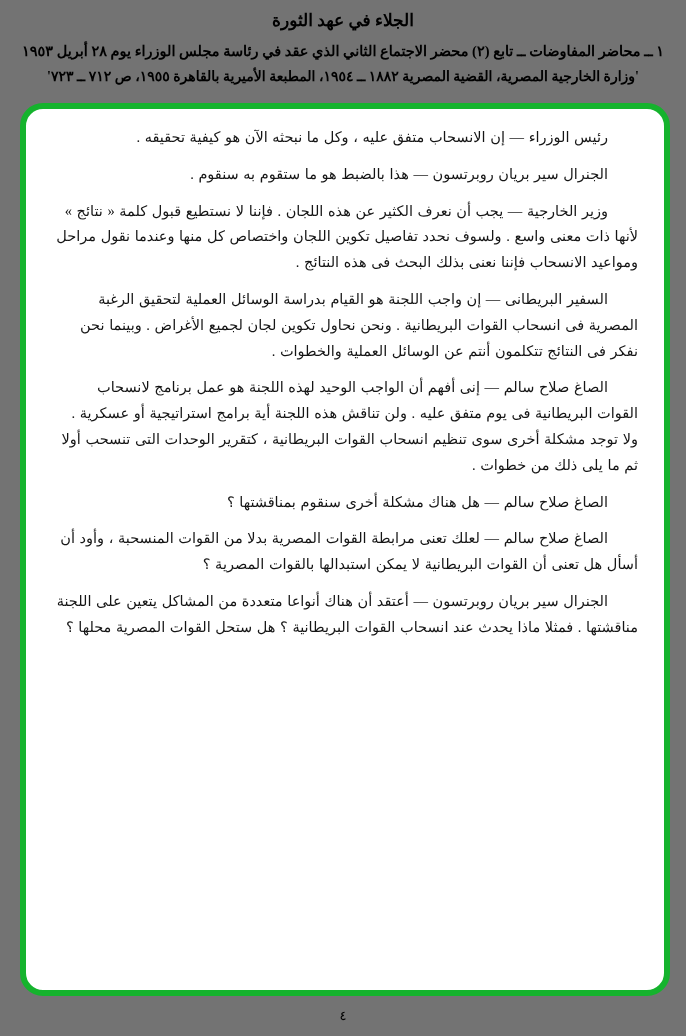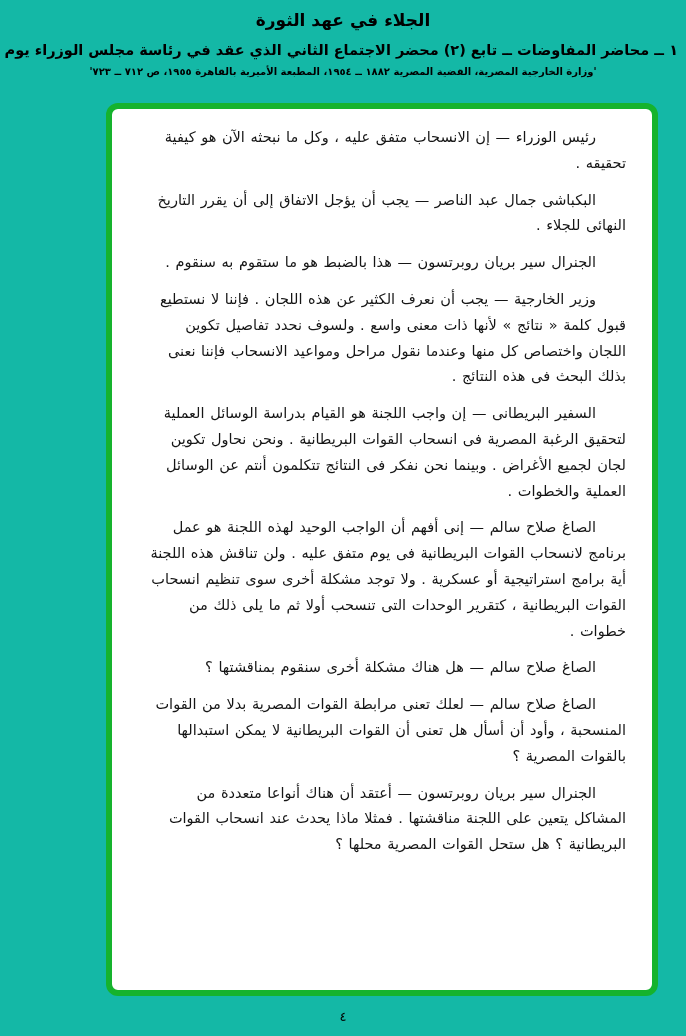--- a/index.html
+++ b/index.html
@@ -10,21 +10,22 @@
     height: 1036px;
     font-family: "DejaVu Sans", sans-serif;
     color: #111111;
     direction: rtl;
     overflow: hidden;
   }
   .page {
     position: relative;
     width: 686px;
     height: 1036px;
-    background: #14b8a6;
+    background: #737373;
+    font-family: Liberation Serif, serif;
   }
   .doc-header {
     position: absolute;
     top: 10px;
     right: 8px;
     left: 8px;
     text-align: center;
   }
   .doc-title {
     font-size: 17px;
@@ -34,34 +35,34 @@
     color: #000000;
   }
   .doc-subtitle {
     font-size: 14.5px;
     font-weight: bold;
     margin: 0 0 8px 0;
     color: #000000;
     white-space: nowrap;
   }
   .doc-source {
-    font-size: 10px;
+    font-size: 14px;
     font-weight: bold;
     margin: 2px;
     color: #000000;
   }
   .transcript-box {
     position: absolute;
     top: 103px;
-    right: 28px;
-    width: 552px;
+    right: 16px;
+    width: 650px;
     height: 893px;
     box-sizing: border-box;
     border: 6px solid var(--accent, #15b32d);
-    border-radius: 12px;
+    border-radius: 23px;
     padding: 16px 26px 10px 30px;
     overflow: hidden;
     background: #ffffff;
   }
   .transcript-box p {
     direction: rtl;
     text-align: right;
     font-size: 14.5px;
     line-height: 1.78;
     margin: 0 0 11px 0;
@@ -88,21 +89,20 @@
 <div class="page">
 
   <div class="doc-header">
     <div class="doc-title">الجلاء في عهد الثورة</div>
     <div class="doc-subtitle">١ ــ محاضر المفاوضات ــ تابع (٢) محضر الاجتماع الثاني الذي عقد في رئاسة مجلس الوزراء يوم ٢٨ أبريل ١٩٥٣</div>
     <div class="doc-source">'وزارة الخارجية المصرية، القضية المصرية ١٨٨٢ ــ ١٩٥٤، المطبعة الأميرية بالقاهرة ١٩٥٥، ص ٧١٢ ــ ٧٢٣'</div>
   </div>
 
   <div class="transcript-box">
     <p><span class="speaker">رئيس الوزراء</span><span> — </span><span>إن الانسحاب متفق عليه ، وكل ما نبحثه الآن هو كيفية تحقيقه .</span></p>
-    <p><span class="speaker">البكباشى جمال عبد الناصر</span><span> — </span><span>يجب أن يؤجل الاتفاق إلى أن يقرر التاريخ النهائى للجلاء .</span></p>
     <p><span class="speaker">الجنرال سير بريان روبرتسون</span><span> — </span><span>هذا بالضبط هو ما ستقوم به سنقوم .</span></p>
     <p><span class="speaker">وزير الخارجية</span><span> — </span><span>يجب أن نعرف الكثير عن هذه اللجان . فإننا لا نستطيع قبول كلمة « نتائج » لأنها ذات معنى واسع . ولسوف نحدد تفاصيل تكوين اللجان واختصاص كل منها وعندما نقول مراحل ومواعيد الانسحاب فإننا نعنى بذلك البحث فى هذه النتائج .</span></p>
     <p><span class="speaker">السفير البريطانى</span><span> — </span><span>إن واجب اللجنة هو القيام بدراسة الوسائل العملية لتحقيق الرغبة المصرية فى انسحاب القوات البريطانية . ونحن نحاول تكوين لجان لجميع الأغراض . وبينما نحن نفكر فى النتائج تتكلمون أنتم عن الوسائل العملية والخطوات .</span></p>
     <p><span class="speaker">الصاغ صلاح سالم</span><span> — </span><span>إنى أفهم أن الواجب الوحيد لهذه اللجنة هو عمل برنامج لانسحاب القوات البريطانية فى يوم متفق عليه . ولن تناقش هذه اللجنة أية برامج استراتيجية أو عسكرية . ولا توجد مشكلة أخرى سوى تنظيم انسحاب القوات البريطانية ، كتقرير الوحدات التى تنسحب أولا ثم ما يلى ذلك من خطوات .</span></p>
     <p><span class="speaker">الصاغ صلاح سالم</span><span> — </span><span>هل هناك مشكلة أخرى سنقوم بمناقشتها ؟</span></p>
     <p><span class="speaker">الصاغ صلاح سالم</span><span> — </span><span>لعلك تعنى مرابطة القوات المصرية بدلا من القوات المنسحبة ، وأود أن أسأل هل تعنى أن القوات البريطانية لا يمكن استبدالها بالقوات المصرية ؟</span></p>
     <p><span class="speaker">الجنرال سير بريان روبرتسون</span><span> — </span><span>أعتقد أن هناك أنواعا متعددة من المشاكل يتعين على اللجنة مناقشتها . فمثلا ماذا يحدث عند انسحاب القوات البريطانية ؟ هل ستحل القوات المصرية محلها ؟</span></p>
   </div>
 
   <div class="page-footer">٤</div>

